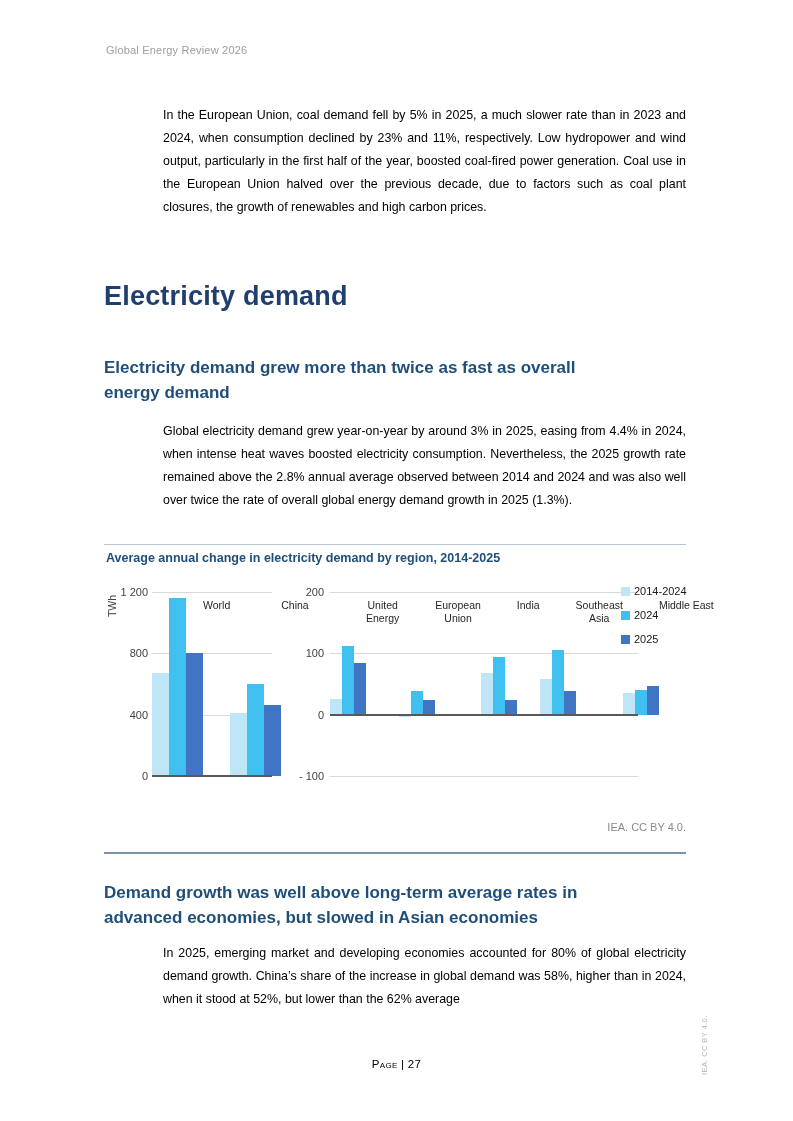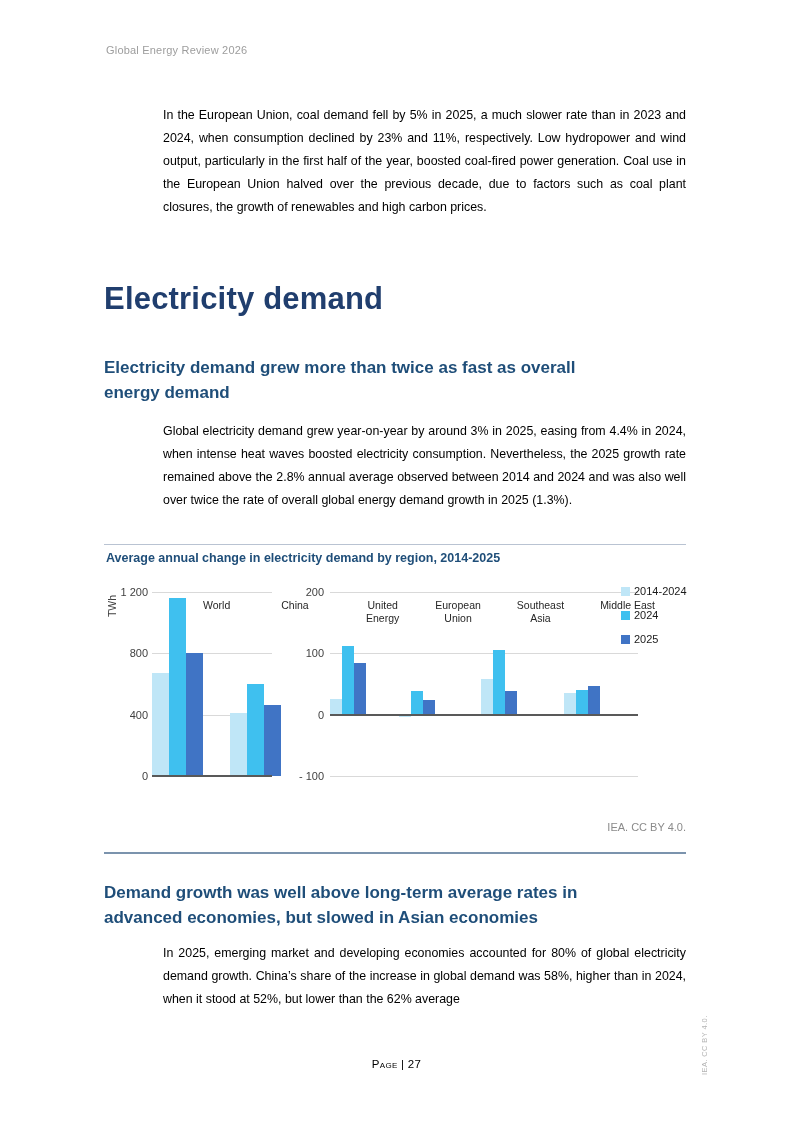--- a/index.html
+++ b/index.html
@@ -7,21 +7,21 @@
   body { font-family:"Liberation Sans", sans-serif; }
   .page { position:relative; width:793px; height:1121px; background:#fff; overflow:hidden; margin:0; }
 
   .runhead { position:absolute; left:106px; top:44px; font-size:11px; color:#9d9d9d; letter-spacing:0.2px; }
 
   .bodytext { position:absolute; left:163px; width:523px; font-size:12.4px; line-height:22.9px; color:#000; text-align:justify; }
   .p1 { top:104px; }
   .p2 { top:420px; }
   .p3 { top:942px; }
 
-  .h1 { position:absolute; left:104px; top:281px; font-size:31px; font-weight:bold; color:#203e6e; letter-spacing:0.2px; }
+  .h1 { position:absolute; left:104px; top:281px; font-size:27px; font-weight:bold; color:#203e6e; letter-spacing:0.2px; }
   .h2 { position:absolute; left:104px; font-size:17px; font-weight:bold; color:#1f4e79; line-height:25px; }
   .h2a { top:355px; width:500px; }
   .h2b { top:880px; width:530px; }
 
   .rule { position:absolute; left:104px; width:582px; }
   .rule1 { top:544px; height:1px; background:#b9c3d2; }
   .rule2 { top:852px; height:2px; background:#7b93ad; }
 
   .figtitle { position:absolute; left:106px; top:551px; font-size:12.5px; font-weight:bold; color:#1f4e79; }
   .yticks { position:absolute; top:592px; height:184px; text-align:right; }
@@ -135,20 +135,30 @@
               <div class="bar" style="height: 23.3067px; background: rgb(63, 192, 239); margin-bottom: 61.3333px;"></div>
               <div class="bar" style="height: 14.72px; background: rgb(64, 116, 197); margin-bottom: 61.3333px;"></div>
             </div>
             <div class="cat">
               <div>European</div>
               <div>Union</div>
             </div>
           </div>
           <div class="group">
             <div class="bars">
+              <div class="bar" style="height: 41.7067px; background: rgb(191, 230, 247); margin-bottom: 61.3333px;"></div>
+              <div class="bar" style="height: 57.6533px; background: rgb(63, 192, 239); margin-bottom: 61.3333px;"></div>
+              <div class="bar" style="height: 14.72px; background: rgb(64, 116, 197); margin-bottom: 61.3333px;"></div>
+            </div>
+            <div class="cat">
+              <div>India</div>
+            </div>
+          </div>
+          <div class="group">
+            <div class="bars">
               <div class="bar" style="height: 35.5733px; background: rgb(191, 230, 247); margin-bottom: 61.3333px;"></div>
               <div class="bar" style="height: 64.4px; background: rgb(63, 192, 239); margin-bottom: 61.3333px;"></div>
               <div class="bar" style="height: 23.3067px; background: rgb(64, 116, 197); margin-bottom: 61.3333px;"></div>
             </div>
             <div class="cat">
               <div>Southeast</div>
               <div>Asia</div>
             </div>
           </div>
           <div class="group">

